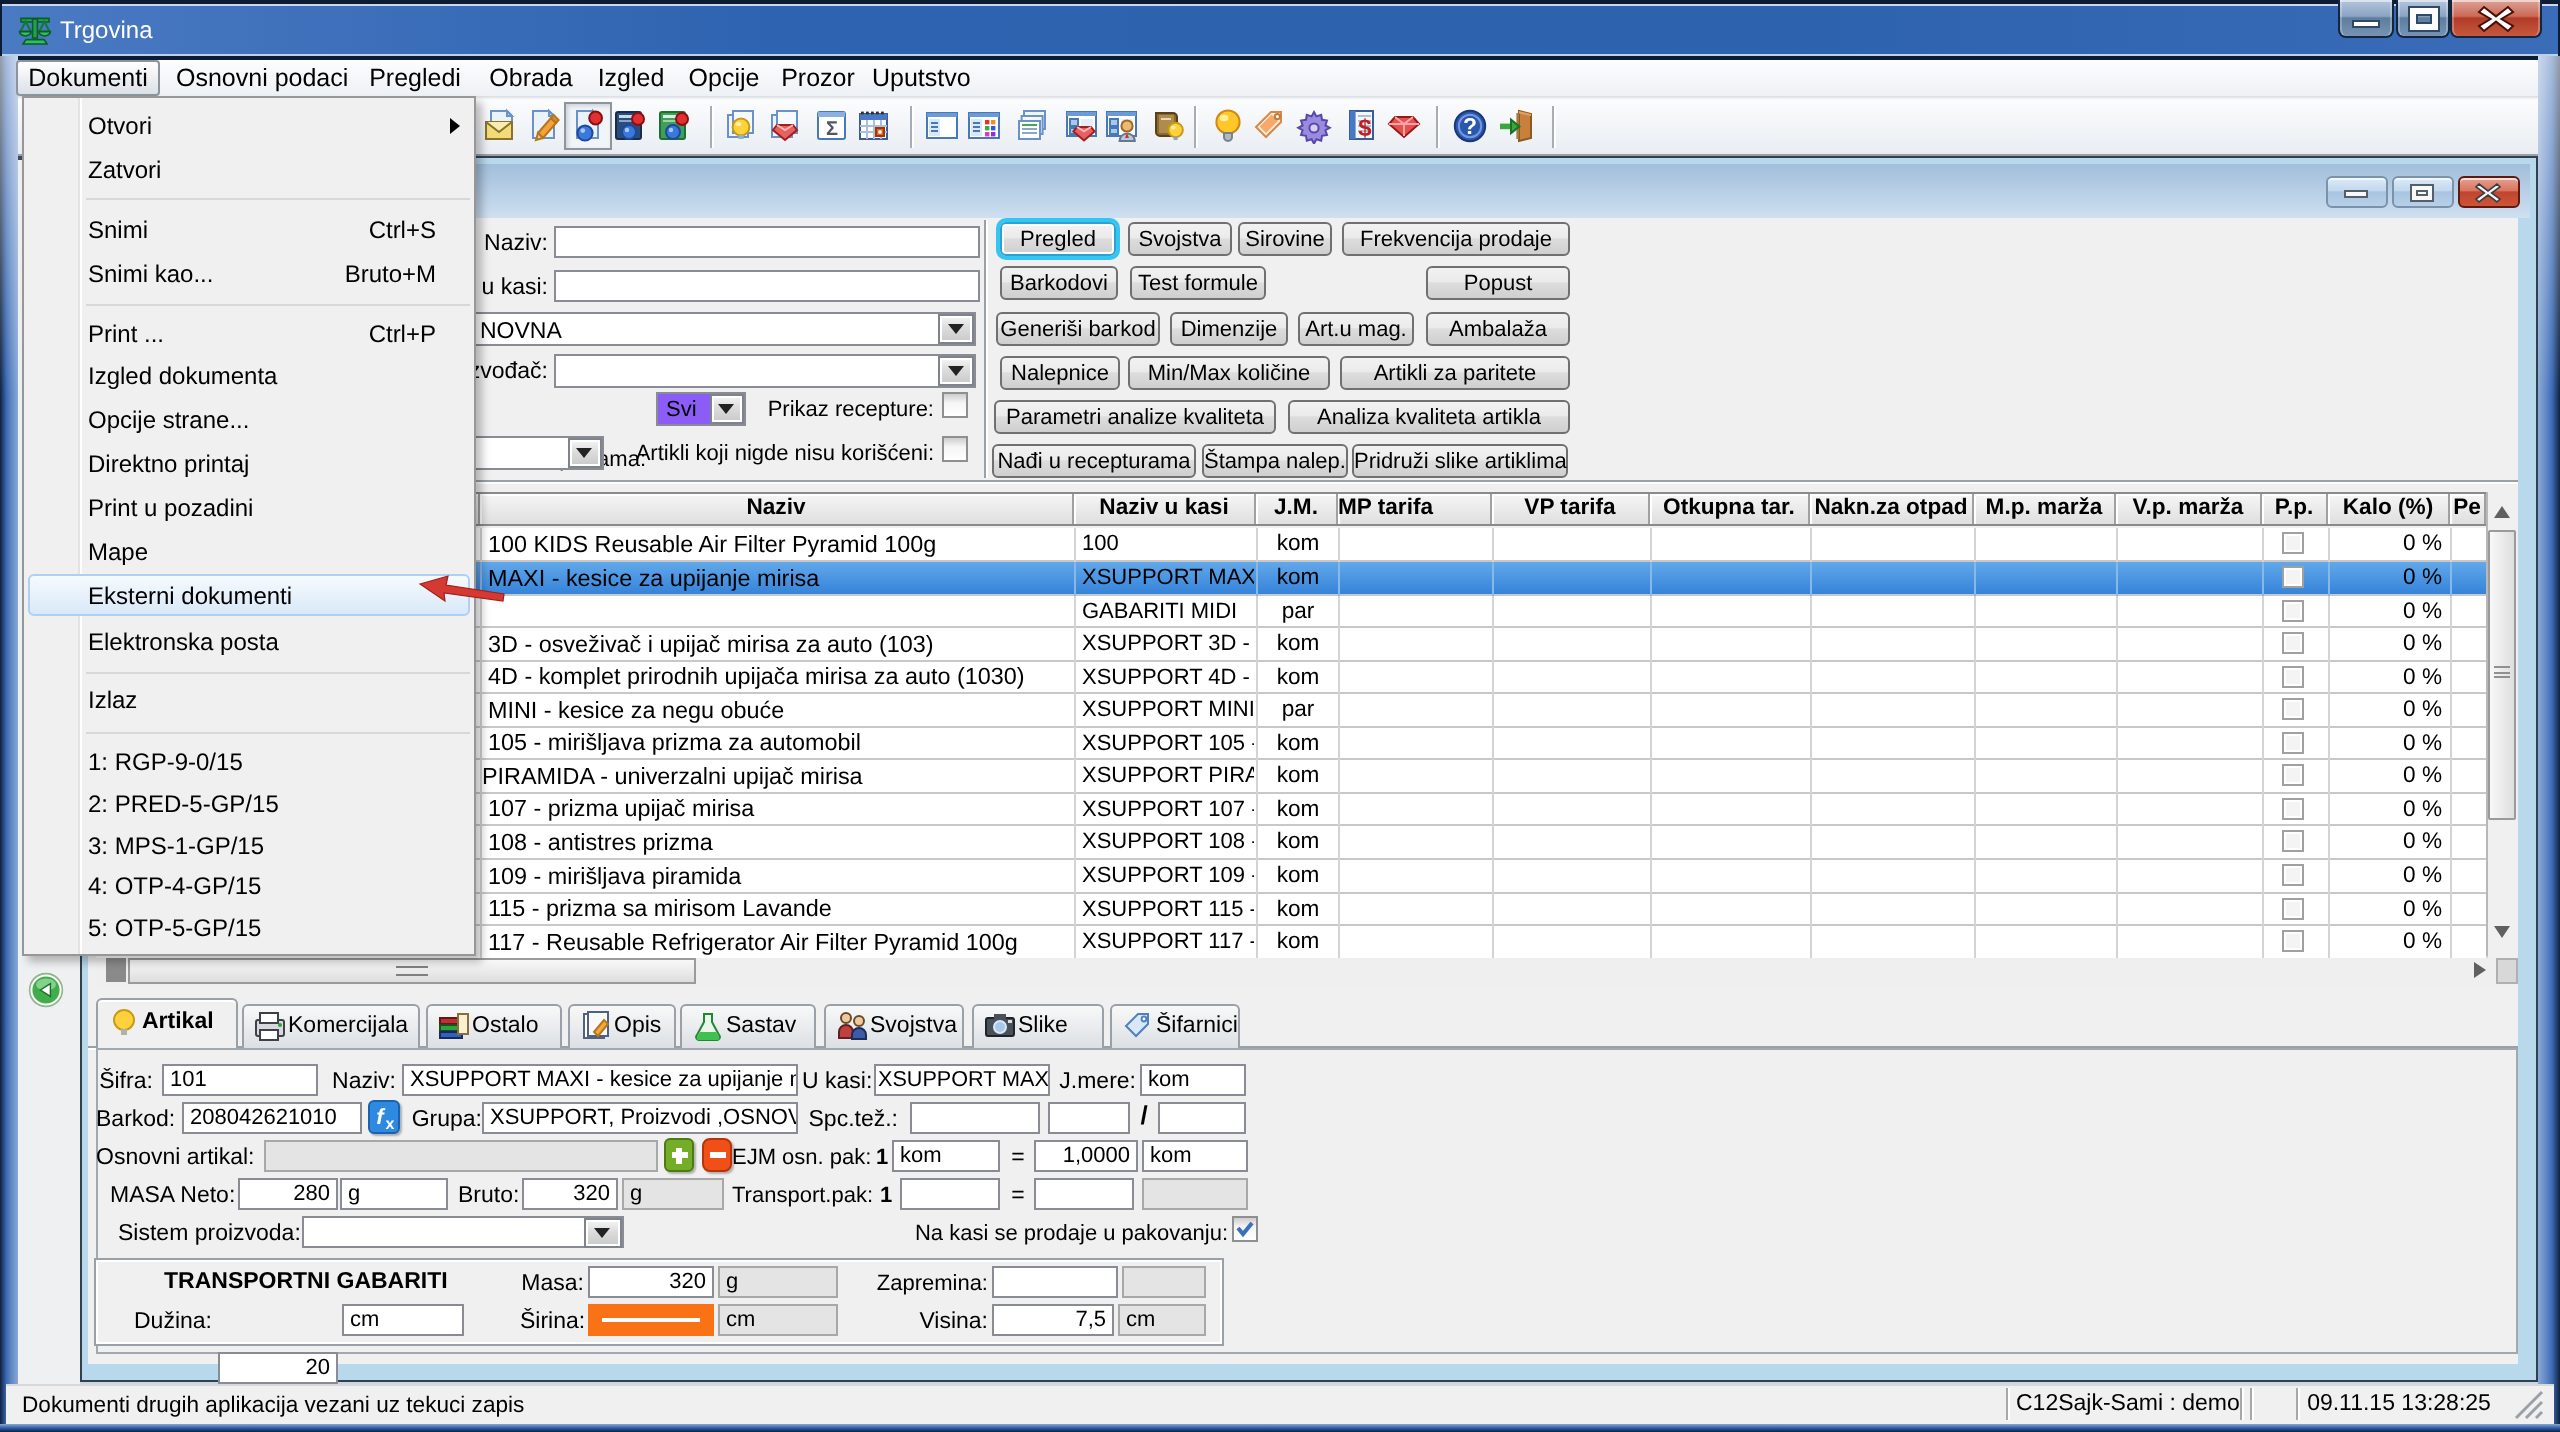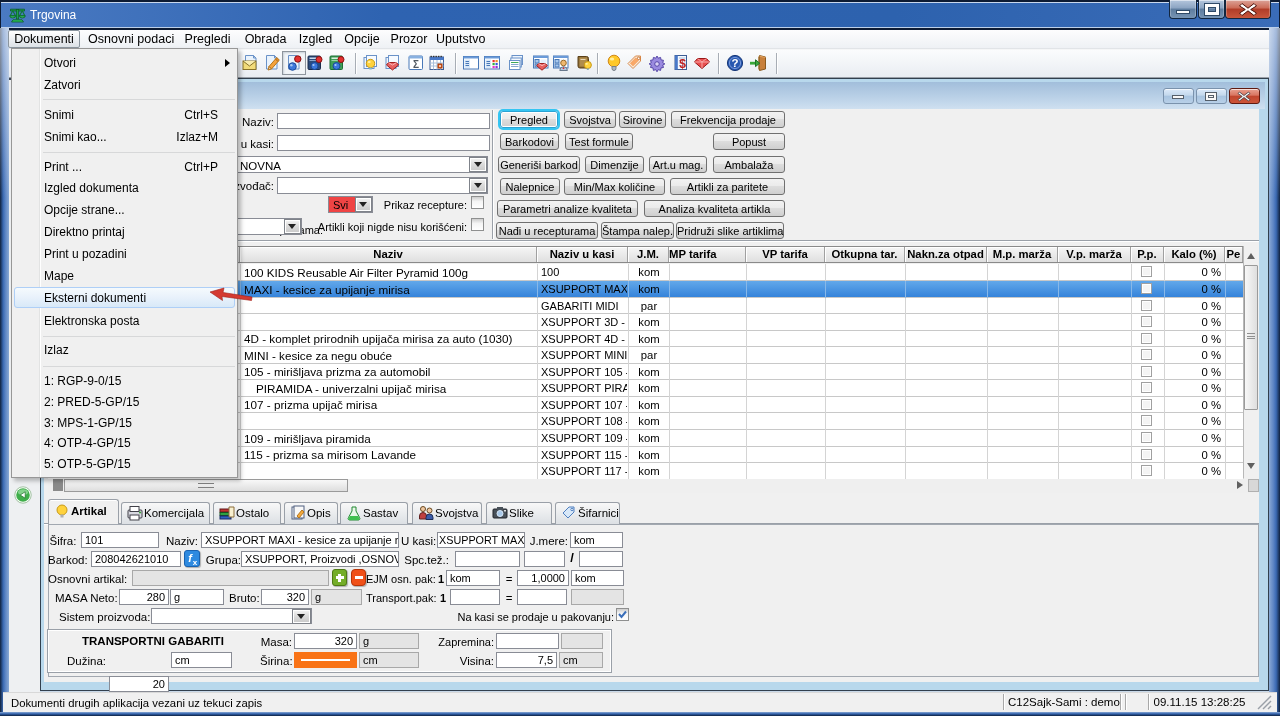--- a/index.html
+++ b/index.html
@@ -263,21 +263,21 @@
 <div class="ab" style="left:277px;top:135px;width:213px;height:16px;background:#ffffff;border:1px solid #898c95;font-size:11px;line-height:15px;text-align:left;padding:0 3px;color:#000;overflow:hidden;white-space:nowrap;"></div>
 <div class="ab" style="left:100px;top:156px;width:388px;height:17px;background:#ffffff;border:1px solid #898c95;font-size:11px;line-height:16px;text-align:left;padding:0 3px;color:#000;overflow:hidden;white-space:nowrap;"></div>
 <div class="ab" style="left:240px;top:159px;width:60px;height:14px;font-size:11.5px;line-height:14px;text-align:left;color:#000;white-space:nowrap;">NOVNA</div>
 <div class="ab" style="left:469px;top:157px;width:18px;height:15px;background:linear-gradient(#f6f6f6,#dcdcdc 45%,#c9c9c9);border:1px solid #7f838a;box-shadow:inset 0 0 0 1px #fff;"></div>
     <div class="ab" style="left:474px;top:162px;width:0;height:0;border-left:4px solid transparent;border-right:4px solid transparent;border-top:5px solid #222;"></div>
 <div class="ab" style="left:228px;top:179px;width:46px;height:14px;font-size:11.5px;line-height:14px;text-align:right;color:#000;white-space:nowrap;">zvođač:</div>
 <div class="ab" style="left:277px;top:177px;width:211px;height:17px;background:#ffffff;border:1px solid #898c95;font-size:11px;line-height:16px;text-align:left;padding:0 3px;color:#000;overflow:hidden;white-space:nowrap;"></div>
 <div class="ab" style="left:469px;top:178px;width:18px;height:15px;background:linear-gradient(#f6f6f6,#dcdcdc 45%,#c9c9c9);border:1px solid #7f838a;box-shadow:inset 0 0 0 1px #fff;"></div>
     <div class="ab" style="left:474px;top:183px;width:0;height:0;border-left:4px solid transparent;border-right:4px solid transparent;border-top:5px solid #222;"></div>
 <div class="ab" style="left:190px;top:198px;width:133px;height:14px;font-size:11px;line-height:14px;text-align:right;color:#000;white-space:nowrap;margin-top:25px;">e u recepturama:</div>
-<div class="ab" style="left:328px;top:196px;width:45px;height:17px;background:#ef4444;border:1px solid #898c95;font-size:11px;line-height:16px;text-align:left;padding:0 4px;color:#000;overflow:hidden;white-space:nowrap;">Svi</div>
+<div class="ab" style="left:328px;top:196px;width:45px;height:17px;background:#8b5cf6;border:1px solid #898c95;font-size:11px;line-height:16px;text-align:left;padding:0 4px;color:#000;overflow:hidden;white-space:nowrap;">Svi</div>
 <div class="ab" style="left:355px;top:197px;width:17px;height:15px;background:linear-gradient(#f6f6f6,#dcdcdc 45%,#c9c9c9);border:1px solid #7f838a;box-shadow:inset 0 0 0 1px #fff;"></div>
     <div class="ab" style="left:359px;top:202px;width:0;height:0;border-left:4px solid transparent;border-right:4px solid transparent;border-top:5px solid #222;"></div>
 <div class="ab" style="left:375px;top:198px;width:92px;height:14px;font-size:11px;line-height:14px;text-align:right;color:#000;white-space:nowrap;">Prikaz recepture:</div>
 <div class="ab" style="left:471px;top:196px;width:13px;height:13px;background:linear-gradient(#cdcdcd,#f5f5f5 40%,#fff);border:1px solid #8e8f8f;"></div>
 <div class="ab" style="left:150px;top:218px;width:152px;height:17px;background:#ffffff;border:1px solid #898c95;font-size:11px;line-height:16px;text-align:left;padding:0 3px;color:#000;overflow:hidden;white-space:nowrap;"></div>
 <div class="ab" style="left:284px;top:219px;width:17px;height:15px;background:linear-gradient(#f6f6f6,#dcdcdc 45%,#c9c9c9);border:1px solid #7f838a;box-shadow:inset 0 0 0 1px #fff;"></div>
     <div class="ab" style="left:288px;top:224px;width:0;height:0;border-left:4px solid transparent;border-right:4px solid transparent;border-top:5px solid #222;"></div>
 <div class="ab" style="left:295px;top:220px;width:172px;height:14px;font-size:11px;line-height:14px;text-align:right;color:#000;white-space:nowrap;">Artikli koji nigde nisu korišćeni:</div>
 <div class="ab" style="left:471px;top:218px;width:13px;height:13px;background:linear-gradient(#cdcdcd,#f5f5f5 40%,#fff);border:1px solid #8e8f8f;"></div>
 <div class="ab" style="left:492px;top:110px;width:1px;height:129px;background:#9aa0a8;"></div>
@@ -368,20 +368,21 @@
 <div class="ab" style="left:905px;top:298px;width:1px;height:16px;background:#d4d4d4;"></div>
 <div class="ab" style="left:987px;top:298px;width:1px;height:16px;background:#d4d4d4;"></div>
 <div class="ab" style="left:1058px;top:298px;width:1px;height:16px;background:#d4d4d4;"></div>
 <div class="ab" style="left:1131px;top:298px;width:1px;height:16px;background:#d4d4d4;"></div>
 <div class="ab" style="left:1164px;top:298px;width:1px;height:16px;background:#d4d4d4;"></div>
 <div class="ab" style="left:1225px;top:298px;width:1px;height:16px;background:#d4d4d4;"></div>
 <div class="ab" style="left:1243px;top:298px;width:1px;height:16px;background:#d4d4d4;"></div>
 <div class="ab" style="left:1141px;top:300px;width:11px;height:11px;background:#f4f4f4;border:1px solid #a0a0a0;box-shadow:inset 0 0 0 1px #fff;"></div>
 <div class="ab" style="left:1167px;top:298px;width:54px;height:16px;font-size:11.3px;line-height:16px;text-align:right;">0 %</div>
 <div class="ab" style="left:48px;top:314px;width:1195px;height:17px;background:#fff;border-bottom:1px solid #c8c8c8;"></div>
+<div class="ab" style="left:244px;top:314px;width:289px;height:17px;font-size:11.7px;line-height:17px;white-space:nowrap;overflow:hidden;">3D - osveživač i upijač mirisa za auto (103)</div>
 <div class="ab" style="left:541px;top:314px;width:86px;height:17px;font-size:11px;line-height:17px;white-space:nowrap;overflow:hidden;">XSUPPORT 3D - o</div>
 <div class="ab" style="left:629px;top:314px;width:40px;height:17px;font-size:11.3px;line-height:17px;text-align:center;">kom</div>
 <div class="ab" style="left:240px;top:314px;width:1px;height:17px;background:#d4d4d4;"></div>
 <div class="ab" style="left:537px;top:314px;width:1px;height:17px;background:#d4d4d4;"></div>
 <div class="ab" style="left:628px;top:314px;width:1px;height:17px;background:#d4d4d4;"></div>
 <div class="ab" style="left:669px;top:314px;width:1px;height:17px;background:#d4d4d4;"></div>
 <div class="ab" style="left:746px;top:314px;width:1px;height:17px;background:#d4d4d4;"></div>
 <div class="ab" style="left:825px;top:314px;width:1px;height:17px;background:#d4d4d4;"></div>
 <div class="ab" style="left:905px;top:314px;width:1px;height:17px;background:#d4d4d4;"></div>
 <div class="ab" style="left:987px;top:314px;width:1px;height:17px;background:#d4d4d4;"></div>
@@ -443,21 +444,21 @@
 <div class="ab" style="left:905px;top:364px;width:1px;height:16px;background:#d4d4d4;"></div>
 <div class="ab" style="left:987px;top:364px;width:1px;height:16px;background:#d4d4d4;"></div>
 <div class="ab" style="left:1058px;top:364px;width:1px;height:16px;background:#d4d4d4;"></div>
 <div class="ab" style="left:1131px;top:364px;width:1px;height:16px;background:#d4d4d4;"></div>
 <div class="ab" style="left:1164px;top:364px;width:1px;height:16px;background:#d4d4d4;"></div>
 <div class="ab" style="left:1225px;top:364px;width:1px;height:16px;background:#d4d4d4;"></div>
 <div class="ab" style="left:1243px;top:364px;width:1px;height:16px;background:#d4d4d4;"></div>
 <div class="ab" style="left:1141px;top:366px;width:11px;height:11px;background:#f4f4f4;border:1px solid #a0a0a0;box-shadow:inset 0 0 0 1px #fff;"></div>
 <div class="ab" style="left:1167px;top:364px;width:54px;height:16px;font-size:11.3px;line-height:16px;text-align:right;">0 %</div>
 <div class="ab" style="left:48px;top:380px;width:1195px;height:17px;background:#fff;border-bottom:1px solid #c8c8c8;"></div>
-<div class="ab" style="left:256px;top:380px;width:289px;height:17px;font-size:11.7px;line-height:17px;white-space:nowrap;overflow:hidden;">PIRAMIDA - univerzalni upijač mirisa</div>
+<div class="ab" style="left:241px;top:380px;width:289px;height:17px;font-size:11.7px;line-height:17px;white-space:nowrap;overflow:hidden;">PIRAMIDA - univerzalni upijač mirisa</div>
 <div class="ab" style="left:541px;top:380px;width:86px;height:17px;font-size:11px;line-height:17px;white-space:nowrap;overflow:hidden;">XSUPPORT PIRAM</div>
 <div class="ab" style="left:629px;top:380px;width:40px;height:17px;font-size:11.3px;line-height:17px;text-align:center;">kom</div>
 <div class="ab" style="left:240px;top:380px;width:1px;height:17px;background:#d4d4d4;"></div>
 <div class="ab" style="left:537px;top:380px;width:1px;height:17px;background:#d4d4d4;"></div>
 <div class="ab" style="left:628px;top:380px;width:1px;height:17px;background:#d4d4d4;"></div>
 <div class="ab" style="left:669px;top:380px;width:1px;height:17px;background:#d4d4d4;"></div>
 <div class="ab" style="left:746px;top:380px;width:1px;height:17px;background:#d4d4d4;"></div>
 <div class="ab" style="left:825px;top:380px;width:1px;height:17px;background:#d4d4d4;"></div>
 <div class="ab" style="left:905px;top:380px;width:1px;height:17px;background:#d4d4d4;"></div>
 <div class="ab" style="left:987px;top:380px;width:1px;height:17px;background:#d4d4d4;"></div>
@@ -481,20 +482,21 @@
 <div class="ab" style="left:905px;top:397px;width:1px;height:16px;background:#d4d4d4;"></div>
 <div class="ab" style="left:987px;top:397px;width:1px;height:16px;background:#d4d4d4;"></div>
 <div class="ab" style="left:1058px;top:397px;width:1px;height:16px;background:#d4d4d4;"></div>
 <div class="ab" style="left:1131px;top:397px;width:1px;height:16px;background:#d4d4d4;"></div>
 <div class="ab" style="left:1164px;top:397px;width:1px;height:16px;background:#d4d4d4;"></div>
 <div class="ab" style="left:1225px;top:397px;width:1px;height:16px;background:#d4d4d4;"></div>
 <div class="ab" style="left:1243px;top:397px;width:1px;height:16px;background:#d4d4d4;"></div>
 <div class="ab" style="left:1141px;top:399px;width:11px;height:11px;background:#f4f4f4;border:1px solid #a0a0a0;box-shadow:inset 0 0 0 1px #fff;"></div>
 <div class="ab" style="left:1167px;top:397px;width:54px;height:16px;font-size:11.3px;line-height:16px;text-align:right;">0 %</div>
 <div class="ab" style="left:48px;top:413px;width:1195px;height:17px;background:#fff;border-bottom:1px solid #c8c8c8;"></div>
+<div class="ab" style="left:244px;top:413px;width:289px;height:17px;font-size:11.7px;line-height:17px;white-space:nowrap;overflow:hidden;">108 - antistres prizma</div>
 <div class="ab" style="left:541px;top:413px;width:86px;height:17px;font-size:11px;line-height:17px;white-space:nowrap;overflow:hidden;">XSUPPORT 108 -</div>
 <div class="ab" style="left:629px;top:413px;width:40px;height:17px;font-size:11.3px;line-height:17px;text-align:center;">kom</div>
 <div class="ab" style="left:240px;top:413px;width:1px;height:17px;background:#d4d4d4;"></div>
 <div class="ab" style="left:537px;top:413px;width:1px;height:17px;background:#d4d4d4;"></div>
 <div class="ab" style="left:628px;top:413px;width:1px;height:17px;background:#d4d4d4;"></div>
 <div class="ab" style="left:669px;top:413px;width:1px;height:17px;background:#d4d4d4;"></div>
 <div class="ab" style="left:746px;top:413px;width:1px;height:17px;background:#d4d4d4;"></div>
 <div class="ab" style="left:825px;top:413px;width:1px;height:17px;background:#d4d4d4;"></div>
 <div class="ab" style="left:905px;top:413px;width:1px;height:17px;background:#d4d4d4;"></div>
 <div class="ab" style="left:987px;top:413px;width:1px;height:17px;background:#d4d4d4;"></div>
@@ -537,20 +539,21 @@
 <div class="ab" style="left:905px;top:447px;width:1px;height:16px;background:#d4d4d4;"></div>
 <div class="ab" style="left:987px;top:447px;width:1px;height:16px;background:#d4d4d4;"></div>
 <div class="ab" style="left:1058px;top:447px;width:1px;height:16px;background:#d4d4d4;"></div>
 <div class="ab" style="left:1131px;top:447px;width:1px;height:16px;background:#d4d4d4;"></div>
 <div class="ab" style="left:1164px;top:447px;width:1px;height:16px;background:#d4d4d4;"></div>
 <div class="ab" style="left:1225px;top:447px;width:1px;height:16px;background:#d4d4d4;"></div>
 <div class="ab" style="left:1243px;top:447px;width:1px;height:16px;background:#d4d4d4;"></div>
 <div class="ab" style="left:1141px;top:449px;width:11px;height:11px;background:#f4f4f4;border:1px solid #a0a0a0;box-shadow:inset 0 0 0 1px #fff;"></div>
 <div class="ab" style="left:1167px;top:447px;width:54px;height:16px;font-size:11.3px;line-height:16px;text-align:right;">0 %</div>
 <div class="ab" style="left:48px;top:463px;width:1195px;height:17px;background:#fff;border-bottom:1px solid #c8c8c8;"></div>
+<div class="ab" style="left:244px;top:463px;width:289px;height:17px;font-size:11.7px;line-height:17px;white-space:nowrap;overflow:hidden;">117 - Reusable Refrigerator Air Filter Pyramid 100g</div>
 <div class="ab" style="left:541px;top:463px;width:86px;height:17px;font-size:11px;line-height:17px;white-space:nowrap;overflow:hidden;">XSUPPORT 117 -</div>
 <div class="ab" style="left:629px;top:463px;width:40px;height:17px;font-size:11.3px;line-height:17px;text-align:center;">kom</div>
 <div class="ab" style="left:240px;top:463px;width:1px;height:17px;background:#d4d4d4;"></div>
 <div class="ab" style="left:537px;top:463px;width:1px;height:17px;background:#d4d4d4;"></div>
 <div class="ab" style="left:628px;top:463px;width:1px;height:17px;background:#d4d4d4;"></div>
 <div class="ab" style="left:669px;top:463px;width:1px;height:17px;background:#d4d4d4;"></div>
 <div class="ab" style="left:746px;top:463px;width:1px;height:17px;background:#d4d4d4;"></div>
 <div class="ab" style="left:825px;top:463px;width:1px;height:17px;background:#d4d4d4;"></div>
 <div class="ab" style="left:905px;top:463px;width:1px;height:17px;background:#d4d4d4;"></div>
 <div class="ab" style="left:987px;top:463px;width:1px;height:17px;background:#d4d4d4;"></div>
@@ -728,21 +731,21 @@
 <div class="ab" style="left:11px;top:48px;width:227px;height:430px;background:#f0f0f0;border:1px solid #979797;box-shadow:3px 3px 4px rgba(0,0,0,0.25);"></div>
 <div class="ab" style="left:39px;top:49px;width:1px;height:428px;background:#e2e3e3;"></div>
 <div class="ab" style="left:40px;top:49px;width:1px;height:428px;background:#fff;"></div>
 <div class="ab" style="left:44px;top:56px;width:130px;height:14px;font-size:12px;line-height:14px;text-align:left;color:#000;white-space:nowrap;">Otvori</div>
 <div class="ab" style="left:225px;top:59px;width:0;height:0;border-top:4px solid transparent;border-bottom:4px solid transparent;border-left:5px solid #000;"></div>
 <div class="ab" style="left:44px;top:78px;width:130px;height:14px;font-size:12px;line-height:14px;text-align:left;color:#000;white-space:nowrap;">Zatvori</div>
 <div class="ab" style="left:43px;top:99px;width:192px;height:1px;background:#d7d8d9;"></div>
 <div class="ab" style="left:44px;top:108px;width:130px;height:14px;font-size:12px;line-height:14px;text-align:left;color:#000;white-space:nowrap;">Snimi</div>
 <div class="ab" style="left:150px;top:108px;width:68px;height:14px;font-size:12px;line-height:14px;text-align:right;color:#000;white-space:nowrap;">Ctrl+S</div>
 <div class="ab" style="left:44px;top:130px;width:130px;height:14px;font-size:12px;line-height:14px;text-align:left;color:#000;white-space:nowrap;">Snimi kao...</div>
-<div class="ab" style="left:150px;top:130px;width:68px;height:14px;font-size:12px;line-height:14px;text-align:right;color:#000;white-space:nowrap;">Izlaz+M</div>
+<div class="ab" style="left:150px;top:130px;width:68px;height:14px;font-size:12px;line-height:14px;text-align:right;color:#000;white-space:nowrap;">Bruto+M</div>
 <div class="ab" style="left:43px;top:152px;width:192px;height:1px;background:#d7d8d9;"></div>
 <div class="ab" style="left:44px;top:160px;width:130px;height:14px;font-size:12px;line-height:14px;text-align:left;color:#000;white-space:nowrap;">Print ...</div>
 <div class="ab" style="left:150px;top:160px;width:68px;height:14px;font-size:12px;line-height:14px;text-align:right;color:#000;white-space:nowrap;">Ctrl+P</div>
 <div class="ab" style="left:44px;top:181px;width:130px;height:14px;font-size:12px;line-height:14px;text-align:left;color:#000;white-space:nowrap;">Izgled dokumenta</div>
 <div class="ab" style="left:44px;top:203px;width:130px;height:14px;font-size:12px;line-height:14px;text-align:left;color:#000;white-space:nowrap;">Opcije strane...</div>
 <div class="ab" style="left:44px;top:225px;width:130px;height:14px;font-size:12px;line-height:14px;text-align:left;color:#000;white-space:nowrap;">Direktno printaj</div>
 <div class="ab" style="left:44px;top:247px;width:130px;height:14px;font-size:12px;line-height:14px;text-align:left;color:#000;white-space:nowrap;">Print u pozadini</div>
 <div class="ab" style="left:44px;top:269px;width:130px;height:14px;font-size:12px;line-height:14px;text-align:left;color:#000;white-space:nowrap;">Mape</div>
 <div class="ab" style="left:14px;top:287px;width:221px;height:21px;border:1px solid #aecff7;border-radius:3px;background:linear-gradient(#f5fafd,#e8f1fb 50%,#d8e9f8);"></div>
 <div class="ab" style="left:44px;top:291px;width:150px;height:14px;font-size:12px;line-height:14px;text-align:left;color:#000;white-space:nowrap;">Eksterni dokumenti</div>

